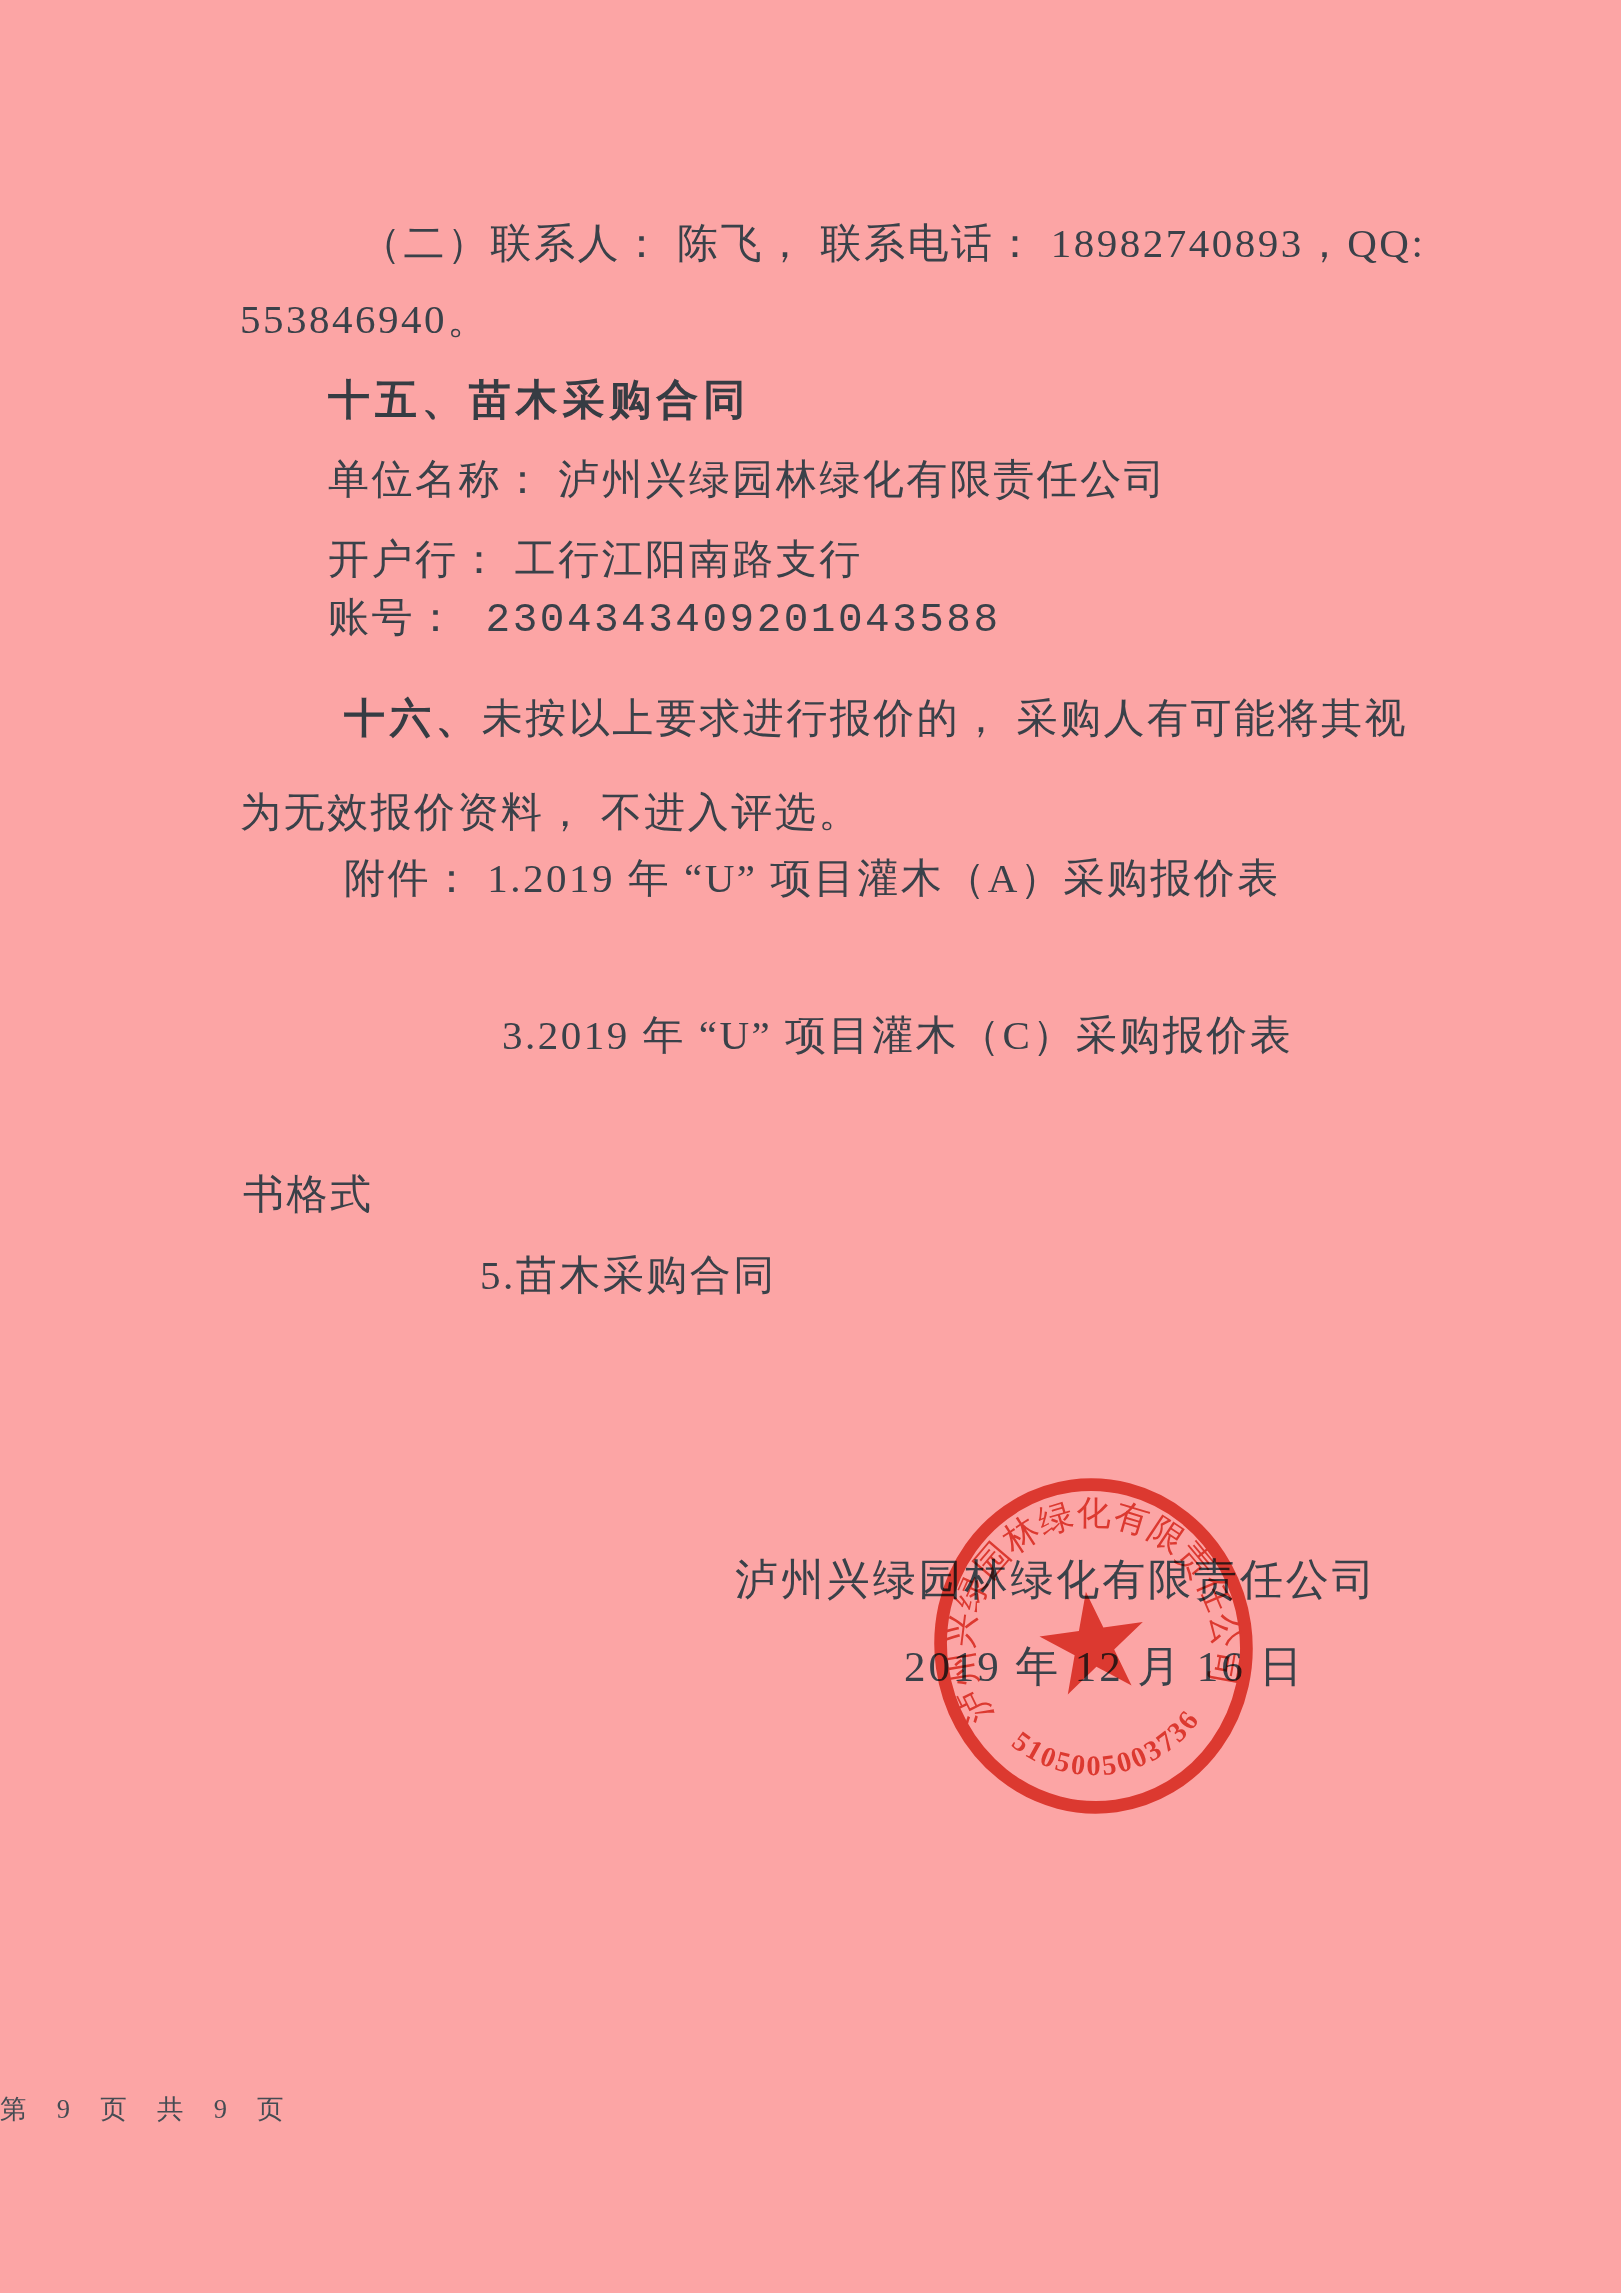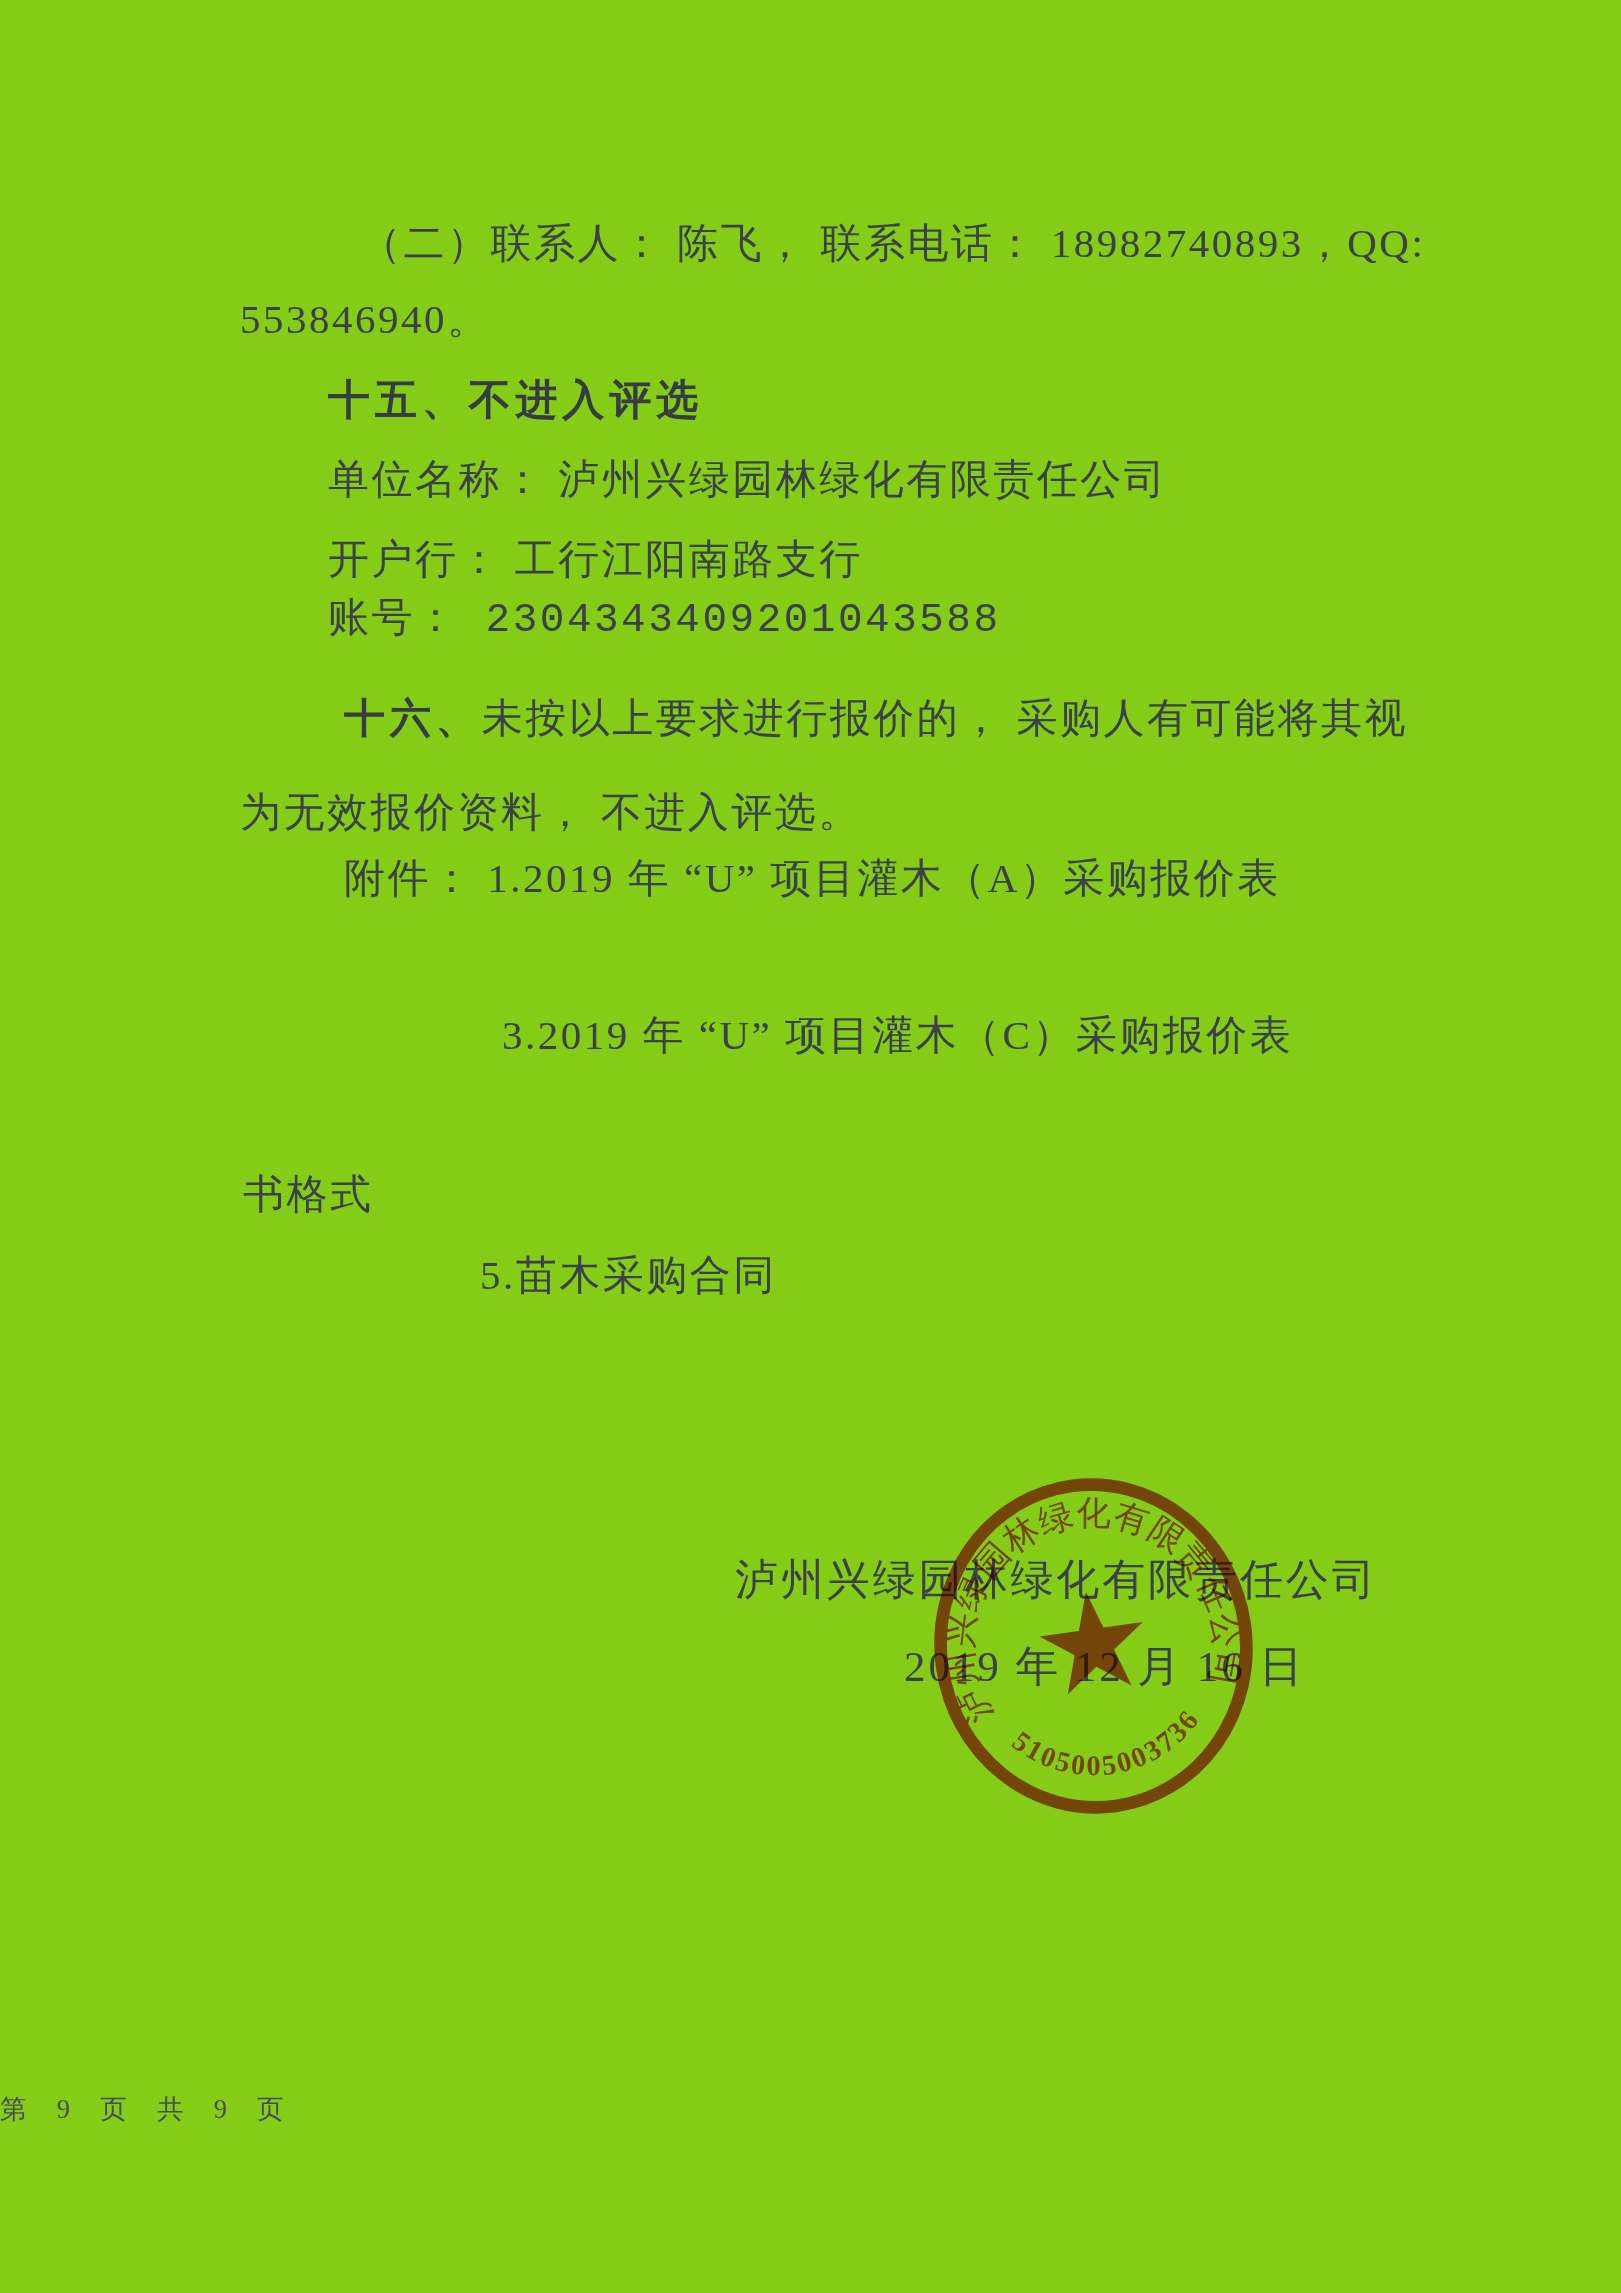--- a/index.html
+++ b/index.html
@@ -4,21 +4,21 @@
 <style>
   html, body {
     margin: 0;
     padding: 0;
     background: #ffffff;
   }
   .page {
     position: relative;
     width: 1621px;
     height: 2294px;
-    background: #84cc16;
+    background: #fca5a5;
     font-family: "Liberation Serif", "DejaVu Serif", serif;
     color: #3a4149;
     overflow: hidden;
   }
   .ln {
     position: absolute;
     margin: 0;
     font-size: 41px;
     letter-spacing: 2.5px;
     white-space: pre;
@@ -67,21 +67,21 @@
 </style>
 </head>
 <body>
 
 <div class="page">
 
   <p class="ln" style="top:221px; left:360px;">（二）联系人： 陈飞， 联系电话： 18982740893，QQ:</p>
 
   <p class="ln" style="top:297px; left:240px;">553846940。</p>
 
-  <p class="ln heading-sans" style="top:377px; left:328px;">十五、不进入评选</p>
+  <p class="ln heading-sans" style="top:377px; left:328px;">十五、苗木采购合同</p>
 
   <p class="ln" style="top:457px; left:328px;">单位名称： 泸州兴绿园林绿化有限责任公司</p>
 
   <p class="ln" style="top:537px; left:328px;">开户行： 工行江阳南路支行</p>
 
   <p class="ln" style="top:598px; left:328px;font-family:Liberation Mono, monospace;">账号： 2304343409201043588</p>
 
   <p class="ln" style="top:696px; left:328px;"><span class="bold-prefix">十六、</span><span>未按以上要求进行报价的， 采购人有可能将其视</span></p>
 
   <p class="ln" style="top:776px; left:240px;margin-top:14px;">为无效报价资料， 不进入评选。</p>

